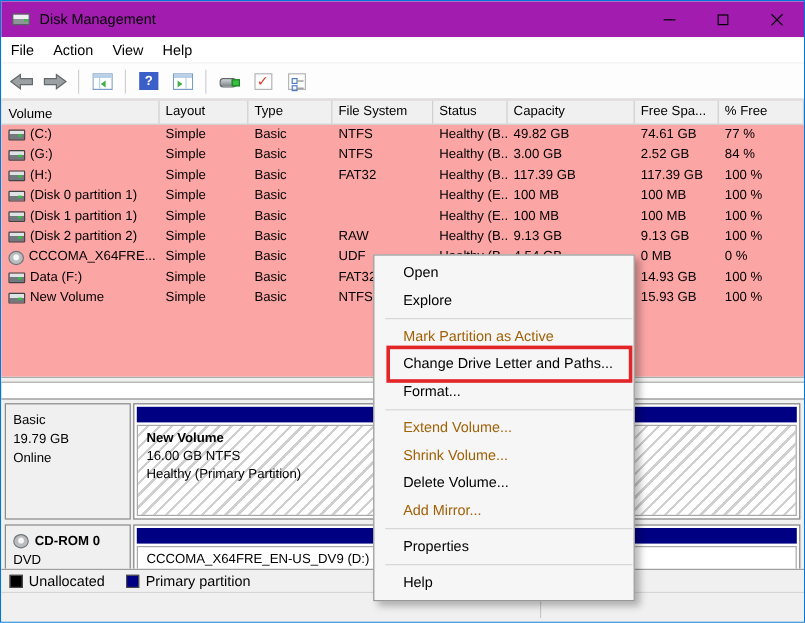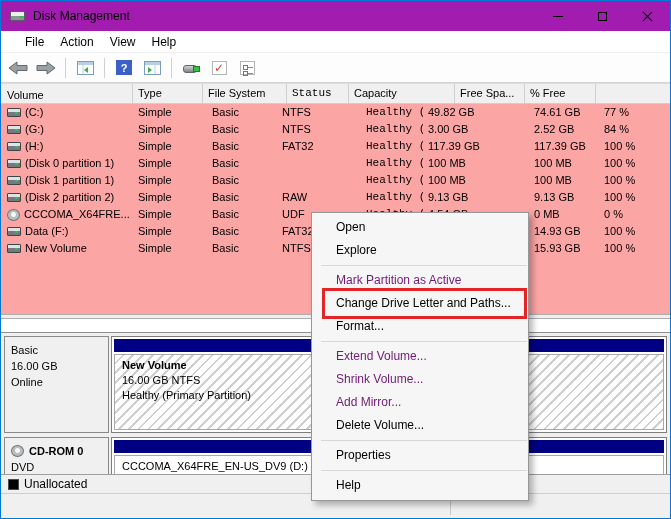--- a/index.html
+++ b/index.html
@@ -19,21 +19,21 @@
   .win-btn{width:45px;height:30px;display:flex;align-items:center;justify-content:center;position:relative;}
   .glyph-min{width:10px;height:1px;background:#000;}
   .glyph-max{width:9px;height:9px;border:1px solid #000;}
   .glyph-close{width:11px;height:11px;position:relative;}
   .glyph-close::before,.glyph-close::after{content:"";position:absolute;left:-1px;top:5px;width:13px;height:1px;background:#000;}
   .glyph-close::before{transform:rotate(45deg);}
   .glyph-close::after{transform:rotate(-45deg);}
 
   
   .menubar{position:absolute;top:30px;left:0;right:0;height:22px;display:flex;align-items:center;
-           padding-left:16px;background:#fff;border-bottom:1px solid #f0f0f0;}
+           padding-left:0;background:#fff;border-bottom:1px solid #f0f0f0;}
   .menubar .mitem{padding:2px 8px;}
 
   
   .toolbar{position:absolute;top:52px;left:0;right:0;height:30px;background:#fdfdfd;
            border-bottom:1px solid #d4d4d4;display:flex;align-items:center;padding-left:6px;gap:6px;}
   .tsep{width:1px;height:20px;background:#d0d0d0;margin:0 2px;}
   .tbtn{display:flex;align-items:center;justify-content:center;width:22px;height:22px;}
   .icon-help{width:16px;height:15px;background:#3a5fc8;color:#fff;font-weight:bold;
              display:flex;align-items:center;justify-content:center;font-size:11px;}
   .icon-help::after{content:"?";}
@@ -50,21 +50,21 @@
             background:linear-gradient(180deg,#cfd4d8,#7d8388);border:1px solid #5f6569;}
   .icon-tool::after{content:"";position:absolute;right:0;top:4px;width:5px;height:4px;background:#35c13f;border:1px solid #1f7f28;}
 
   
   .listview{position:absolute;top:82px;left:0;right:0;height:231px;background:#fca5a5;font-size:11px;}
   .lv-header{display:flex;height:21px;background:#f0f0f0;border-top:1px solid #dcdcdc;border-bottom:1px solid #cfcfcf;}
   .hcell{padding:3px 0 0 5px;border-right:1px solid #cfcfcf;white-space:nowrap;overflow:hidden;}
   .lv-row{display:flex;height:17px;align-items:center;}
   .cell{padding-left:5px;white-space:nowrap;overflow:hidden;height:17px;line-height:17px;}
   .c0{width:132px;display:flex;align-items:center;gap:4px;padding-left:6px;}
-  .c1{width:74px;} .c2{width:70px;} .c3{width:84px;} .c4{width:62px;font-family:Liberation Mono, monospace;}
+  .c1{width:74px;} .c2{width:70px;} .c3{width:84px;} .c4{width:62px;}
   .c5{width:106px;} .c6{width:70px;} .c7{width:71px;}
   .ic-disk{flex:0 0 auto;width:14px;height:9px;border:1px solid #3f4447;border-radius:1px;position:relative;
            background:linear-gradient(180deg,#dfe3e6 0 3px,#73797e 3px);}
   .ic-disk::after{content:"";position:absolute;right:2px;top:3px;width:3px;height:2px;background:#35c13f;}
   .ic-cd{flex:0 0 auto;width:13px;height:12px;border-radius:50%;border:1px solid #6f7478;
          background:radial-gradient(circle at 50% 45%,#f7f7f7 0 2px,#b9bdc0 3px 6px,#898e92 7px);}
 
   
   .splitter{position:absolute;top:313px;left:0;right:0;height:5px;background:#f0f0f0;
             border-top:1px solid #adadad;border-bottom:1px solid #adadad;}
@@ -91,21 +91,21 @@
   .leg-item{display:flex;align-items:center;gap:5px;}
   .sq{width:11px;height:11px;border:1px solid #4a4a4a;}
   .sq-black{background:#000000;} .sq-navy{background:#000082;}
   .statusbar{position:absolute;top:492px;left:0;right:0;bottom:0;background:#f0f0f0;border-top:1px solid #cfcfcf;}
   .status-div{position:absolute;left:449px;top:3px;bottom:3px;width:1px;background:#c8c8c8;}
 
   
   .ctxmenu{position:absolute;left:310px;top:211px;width:218px;background:#f6f6f6;
            border:1px solid #979797;box-shadow:4px 4px 6px rgba(0,0,0,0.28);z-index:10;padding:3px 0;}
   .citem{height:23px;line-height:23px;padding-left:24px;font-size:12px;white-space:nowrap;}
-  .citem.disabled{color:#701a75;}
+  .citem.disabled{color:#a16207;}
   .csep{height:1px;background:#d7d7d7;margin:3px 1px 3px 9px;}
   .hl-box{position:absolute;left:10px;right:1px;top:75px;height:31px;border:3px solid #e42528;z-index:11;}
 </style>
 </head>
 <body>
 
 <div class="window">
 
   <div class="titlebar">
     <span class="app-icon">
@@ -176,20 +176,21 @@
         <span class="icon-list">
           <span class="ln1"></span>
           <span class="ln2"></span>
         </span>
       </span>
   </div>
 
   <div class="listview">
     <div class="lv-header">
       <div class="hcell c0">Volume</div>
+      <div class="hcell c1">Layout</div>
       <div class="hcell c2">Type</div>
       <div class="hcell c3">File System</div>
       <div class="hcell c4">Status</div>
       <div class="hcell c5">Capacity</div>
       <div class="hcell c6">Free Spa...</div>
       <div class="hcell c7">% Free</div>
     </div>
 
     <div class="lv-row">
       <div class="cell c0">
@@ -309,21 +310,21 @@
       <div class="cell c7">100 %</div>
     </div>
   </div>
 
   <div class="splitter"></div>
 
   <div class="graphview">
     <div class="g-row disk3-row">
       <div class="g-info">
         <div>Basic</div>
-        <div>16.00 GB</div>
+        <div>19.79 GB</div>
         <div>Online</div>
       </div>
       <div class="g-bar">
         <div class="band"></div>
         <div class="vol-body">
           <div style="font-weight:bold;">New Volume</div>
           <div>16.00 GB NTFS</div>
           <div>Healthy (Primary Partition)</div>
         </div>
       </div>
@@ -344,38 +345,42 @@
         </div>
       </div>
     </div>
   </div>
 
   <div class="legend">
     <span class="leg-item">
       <span class="sq sq-black"></span>
       <span>Unallocated</span>
     </span>
+    <span class="leg-item">
+      <span class="sq sq-navy"></span>
+      <span>Primary partition</span>
+    </span>
   </div>
 
   <div class="statusbar">
     <span class="status-div"></span>
   </div>
 
   <div class="ctxmenu">
     <div class="citem">Open</div>
     <div class="citem">Explore</div>
     <div class="csep"></div>
     <div class="citem disabled">Mark Partition as Active</div>
     <div class="citem">Change Drive Letter and Paths...</div>
     <div class="citem">Format...</div>
     <div class="csep"></div>
     <div class="citem disabled">Extend Volume...</div>
     <div class="citem disabled">Shrink Volume...</div>
+    <div class="citem">Delete Volume...</div>
     <div class="citem disabled">Add Mirror...</div>
-    <div class="citem">Delete Volume...</div>
     <div class="csep"></div>
     <div class="citem">Properties</div>
     <div class="csep"></div>
     <div class="citem">Help</div>
     <div class="hl-box"></div>
   </div>
 
 </div>
 
 </body></html>

